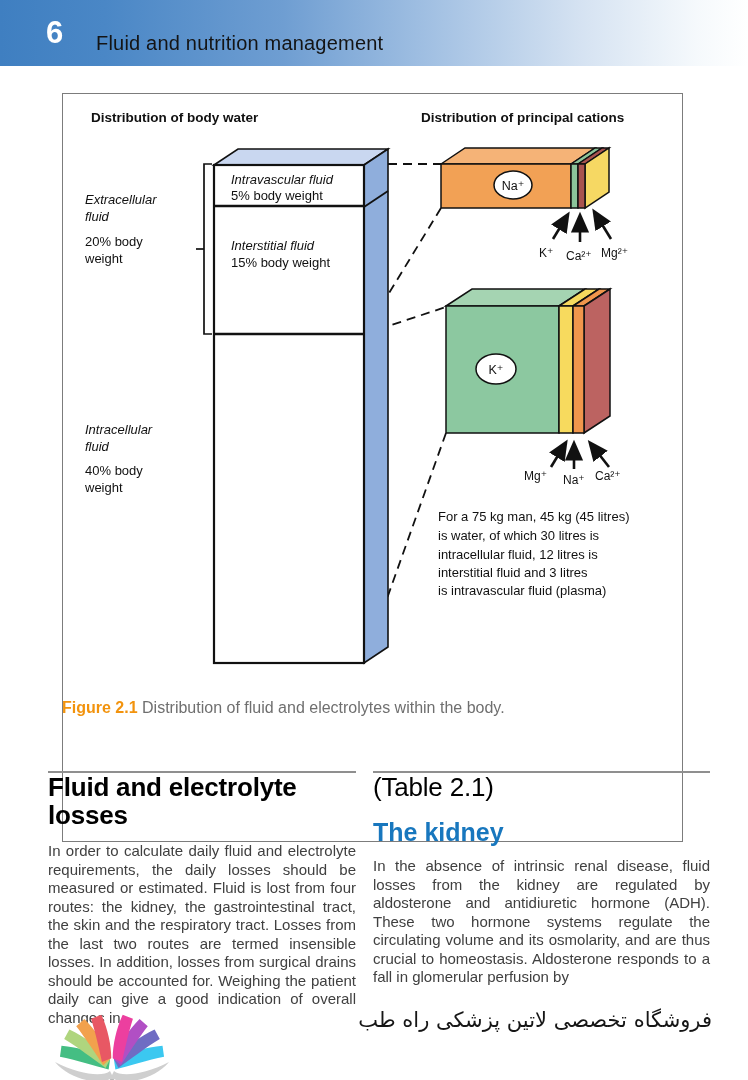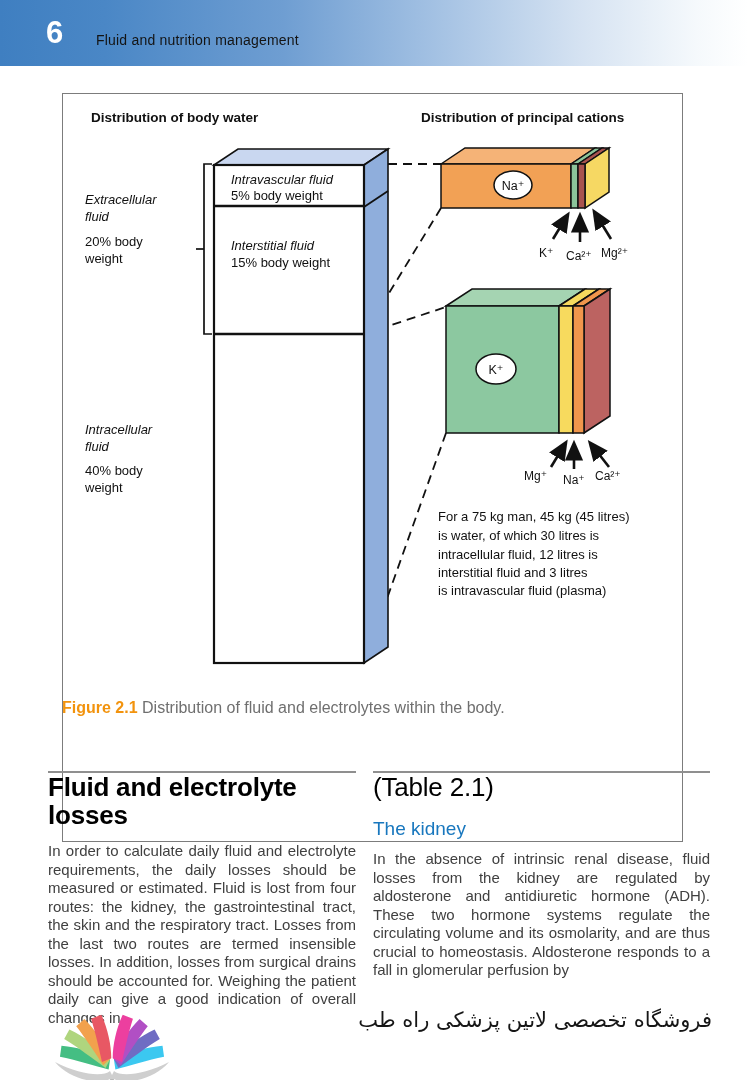--- a/index.html
+++ b/index.html
@@ -13,21 +13,21 @@
   .header {
     position:absolute; left:0; top:0; width:748px; height:66px;
     background:linear-gradient(to right,#3f7fc1 0%,#4a87c6 14%,#6f9ed2 38%,#a3c1e3 58%,#d6e3f2 78%,#f5f9fc 93%,#ffffff 100%);
   }
   .chapter-num {
     position:absolute; left:46px; top:15px;
     font-size:31px; font-weight:bold; color:#ffffff;
   }
   .chapter-title {
     position:absolute; left:96px; top:32px;
-    font-size:14px; color:#141414; letter-spacing:.2px;
+    font-size:20px; color:#141414; letter-spacing:.2px;
   }
   
   .figure-box {
     position:absolute; left:62px; top:93px; width:621px; height:749px;
     border:1px solid #7c7c7c; background:#fff;
   }
   .figure-box svg { display:block; }
   text { font-family:"Liberation Sans","DejaVu Sans",sans-serif; fill:#111; }
   .ft  { font-size:13px; }
   .ftb { font-size:13.5px; font-weight:bold; }
@@ -41,21 +41,21 @@
   .caption b { color:#f2930d; font-weight:bold; }
   
   .col { position:absolute; top:771px; border-top:2px solid #8f8f8f; }
   .col-left  { left:48px;  width:308px; }
   .col-right { left:373px; width:337px; }
   .h1 {
     margin-top:0; font-size:26px; line-height:28px;
     font-weight:bold; color:#000000; letter-spacing:-.2px;
   }
   .h1 .light { font-weight:normal; display:block; }
-  .h2 { margin-top:17px; font-size:19px; font-weight:normal; color:#1877be; }
+  .h2 { margin-top:17px; font-size:25px; font-weight:bold; color:#1877be; }
   .body-text {
     margin-top:13px; font-family:Liberation Sans, sans-serif;
     font-size:15px; line-height:18.5px; text-align:justify; color:#404040;
   }
   .col-right .body-text { margin-top:10px; }
   
   .logo { position:absolute; left:30px; top:1000px; }
   .shop-fa {
     position:absolute; right:36px; top:1008px;
     direction:rtl; font-family:"DejaVu Sans",sans-serif;

